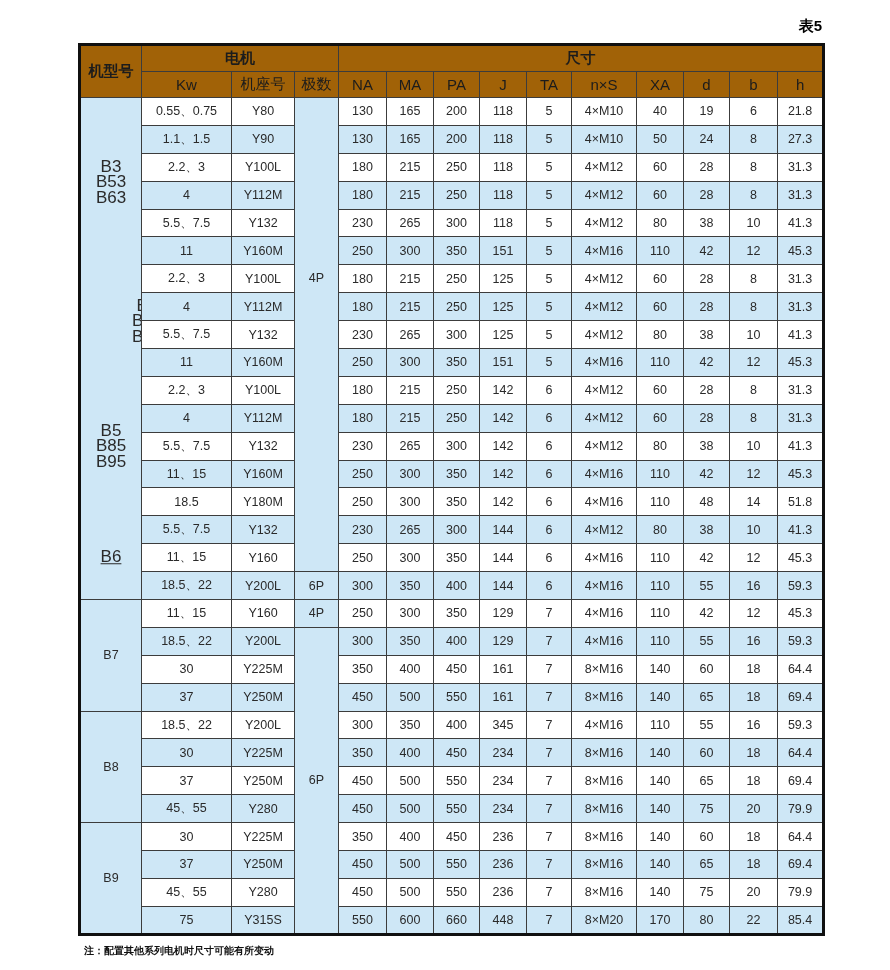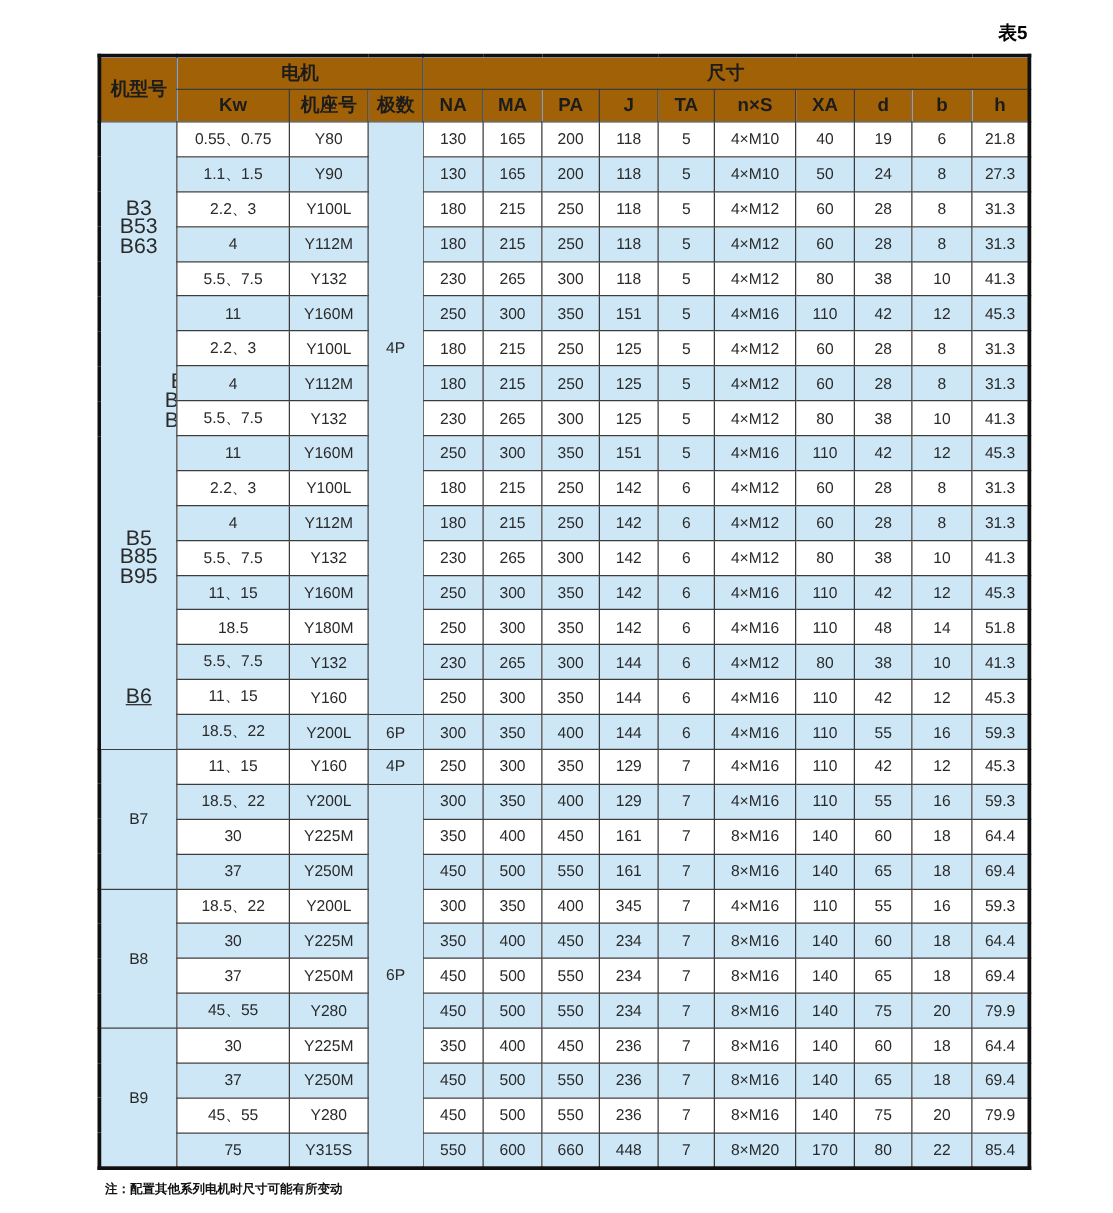--- a/index.html
+++ b/index.html
@@ -17,21 +17,21 @@
     border:3px solid #101010;
   }
   th, td {
     border:1px solid #3c3c3c; text-align:center; vertical-align:middle;
     padding:0; overflow:hidden;
   }
   thead th { background:#a16207; font-size:15px; color:#1c1c1c; }
   thead tr.group-row { height:27px; }
   thead tr.group-row th { font-weight:bold; }
   thead tr.cols-row { height:26px; }
-  thead tr.cols-row th { font-weight:bold; }
+  thead tr.cols-row th { font-weight:normal; }
   tbody tr { height:27.9px; }
   tbody td { background:#ffffff; font-size:12.5px; color:#2a2a2a; }
   tbody tr.alt td { background:#cee7f6; }
   td.model-cell, td.poles-cell { background:#cee7f6 !important; }
   td.merged-model { position:relative; }
   .cluster {
     position:absolute; left:0; width:100%; transform:translateY(-50%);
     line-height:15.5px; font-size:17px;
   }
   td.poles-cell { position:relative;text-align:center; }

